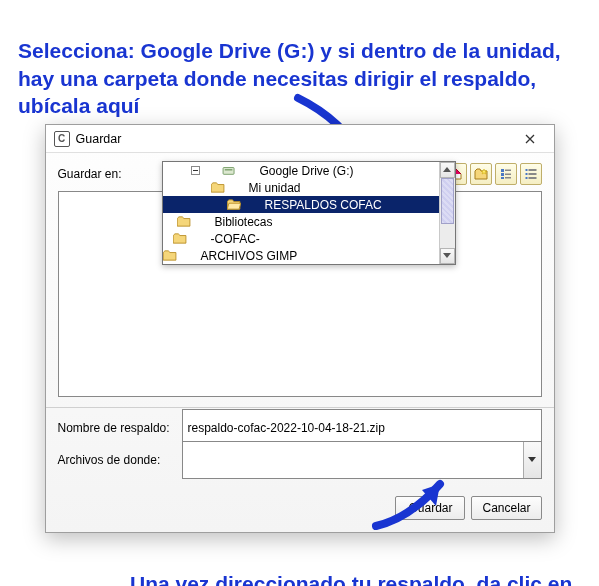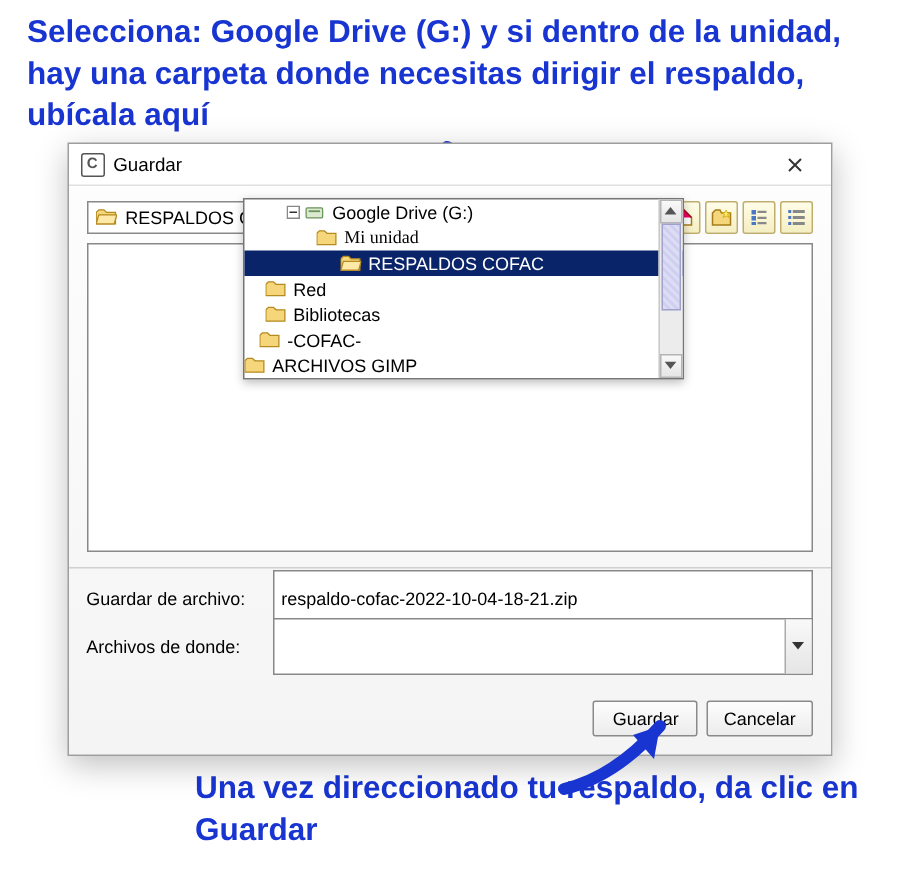--- a/index.html
+++ b/index.html
@@ -1,18 +1,18 @@
 <!DOCTYPE html>
 <html><head>
 <meta charset="utf-8">
 <style>
   * { box-sizing: border-box; margin: 0; padding: 0; }
   html, body { width: 599px; height: 586px; background: #fff; font-family: "Segoe UI", Tahoma, sans-serif; font-size: 12px; color: #000; }
 
-  .annotation-top, .annotation-bottom { color: #1935d1; font-weight: 700; font-size: 21px; line-height: 1.32; padding: 8px 18px 4px 18px; font-family: "Segoe UI", Tahoma, sans-serif; }
+  .annotation-top, .annotation-bottom { color: #1935d1; font-weight: 700; font-size: 21px; line-height: 1.32; padding: 8px 18px 4px 18px; font-family: "Segoe UI", Tahoma, sans-serif; margin-top: 29px; }
   .annotation-bottom { padding-left: 130px; }
   .arrow-svg { position: absolute; pointer-events: none; }
 
   .dialog {
     width: 510px; margin: 0 auto; background: linear-gradient(#fefefe, #f4f4f4);
     border: 1px solid #9e9e9e; box-shadow: 0 6px 20px rgba(0,0,0,0.25);
     position: relative;
   }
   .titlebar {
     display: flex; align-items: center; height: 28px; padding: 0 4px 0 8px;
@@ -46,21 +46,21 @@
   }
   .file-pane-inner { width: 100%; height: 100%; }
 
   
   .tree-dropdown {
     position: absolute; top: 36px; left: 116px; width: 294px;
     border: 1px solid #767676; background: #fff; z-index: 5;
     box-shadow: 0 2px 6px rgba(0,0,0,0.25);
   }
   .tree-list { list-style: none; font-size: 12px; }
-  .tree-list li { display: flex; align-items: center; height: 17px; padding-right: 4px; white-space: nowrap; }
+  .tree-list li { display: flex; align-items: center; height: 17px; padding-right: 4px; white-space: nowrap; gap: 19px; }
   .tree-list li.selected { background: #0a246a; color: #fff; }
   .tree-list .folder-ico { width: 14px; height: 11px; margin-right: 5px; flex-shrink: 0; }
   .tree-scroll { position: absolute; top:0; right:0; width:16px; height:100%; background: #ececec; border-left:1px solid #c9c9c9; display:flex; flex-direction:column; }
   .tree-scroll .sbtn { height:16px; background: linear-gradient(#f9f9f9,#e5e5e5); border:1px solid #b5b5b5; display:flex; align-items:center; justify-content:center; }
   .tree-scroll .track { flex:1; position:relative; }
   .tree-scroll .thumb { position:absolute; left:1px; right:1px; top:0; height:66%; background: repeating-linear-gradient(45deg,#dcdcf4,#dcdcf4 2px,#cfcff0 2px,#cfcff0 4px); border:1px solid #a0a0c8; }
 
   .field-row { display:flex; align-items:center; height:24px; margin-top:8px; }
   .field-row label { width: 124px; }
   .field-row .input, .field-row .combo2 {
@@ -95,20 +95,21 @@
     <span class="close-btn">
       <svg viewBox="0 0 10 10">
           <path d="M1 1 L9 9 M9 1 L1 9" stroke="#333" stroke-width="1.3"></path>
         </svg>
     </span>
   </div>
 
   <div class="body">
 
     <div class="row">
+      <label class="left">Guardar en:</label>
       <div class="combo">
         <svg class="folder-ico" viewBox="0 0 16 14">
           <path d="M0 3 L2 1 L6 1 L8 3 L15 3 L15 12 L0 12 Z" fill="#f5d67a" stroke="#b58a1f"></path>
           <path d="M2 5 L16 5 L14 12 L0 12 Z" fill="#ffe9a8" stroke="#b58a1f"></path>
         </svg>
         <span style="flex:1">RESPALDOS COFAC</span>
         <span class="arrow-btn">
           <svg viewBox="0 0 8 6">
               <path d="M0 0 L4 5 L8 0 Z" fill="#333"></path>
             </svg>
@@ -167,38 +168,32 @@
             <svg width="9" height="9" viewBox="0 0 9 9" style="margin-right:3px;">
               <rect x="0.5" y="0.5" width="8" height="8" fill="#fff" stroke="#888"></rect>
               <rect x="2" y="4" width="5" height="1" fill="#333"></rect>
             </svg>
             <svg class="folder-ico" viewBox="0 0 16 13">
               <rect x="1" y="3" width="13" height="8" rx="1" fill="#dce8d0" stroke="#6a945a"></rect>
               <rect x="3" y="5" width="9" height="1.4" fill="#6a945a"></rect>
             </svg>
             <span>Google Drive (G:)</span>
           </li>
-          <li style="padding-left: 48px; font-family: Liberation Serif, serif;">
+          <li style="padding-left: 48px;">
             <svg class="folder-ico" viewBox="0 0 16 13">
               <path d="M0 3 L2 1 L6 1 L8 3 L15 3 L15 12 L0 12 Z" fill="#f5d67a" stroke="#b58a1f"></path>
             </svg>
             <span>Mi unidad</span>
           </li>
           <li class="selected" style="padding-left: 64px;">
             <svg class="folder-ico" viewBox="0 0 16 13">
               <path d="M0 3 L2 1 L6 1 L8 3 L15 3 L15 12 L0 12 Z" fill="#f5d67a" stroke="#b58a1f"></path>
               <path d="M2 5 L16 5 L14 12 L0 12 Z" fill="#ffe9a8" stroke="#b58a1f"></path>
             </svg>
             <span>RESPALDOS COFAC</span>
-          </li>
-          <li style="padding-left: 14px;">
-            <svg class="folder-ico" viewBox="0 0 16 13">
-              <path d="M0 3 L2 1 L6 1 L8 3 L15 3 L15 12 L0 12 Z" fill="#f5d67a" stroke="#b58a1f"></path>
-            </svg>
-            <span>Red</span>
           </li>
           <li style="padding-left: 14px;">
             <svg class="folder-ico" viewBox="0 0 16 13">
               <path d="M0 3 L2 1 L6 1 L8 3 L15 3 L15 12 L0 12 Z" fill="#f5d67a" stroke="#b58a1f"></path>
             </svg>
             <span>Bibliotecas</span>
           </li>
           <li style="padding-left: 10px;">
             <svg class="folder-ico" viewBox="0 0 16 13">
               <path d="M0 3 L2 1 L6 1 L8 3 L15 3 L15 12 L0 12 Z" fill="#f5d67a" stroke="#b58a1f"></path>
@@ -225,21 +220,21 @@
             <svg width="8" height="6" viewBox="0 0 8 6">
               <path d="M0 0 L4 5 L8 0 Z" fill="#555"></path>
             </svg>
           </div>
       </div>
     </div>
 
     <div class="divider"></div>
 
     <div class="field-row">
-      <label>Guardar de archivo:</label>
+      <label>Nombre de respaldo:</label>
       <div class="input">
           <span>respaldo-cofac-2022-10-04-18-21.zip</span>
         </div>
     </div>
 
     <div class="field-row">
       <label>Archivos de donde:</label>
       <div class="combo2">
         <span></span>
         <span class="arrow-btn">

